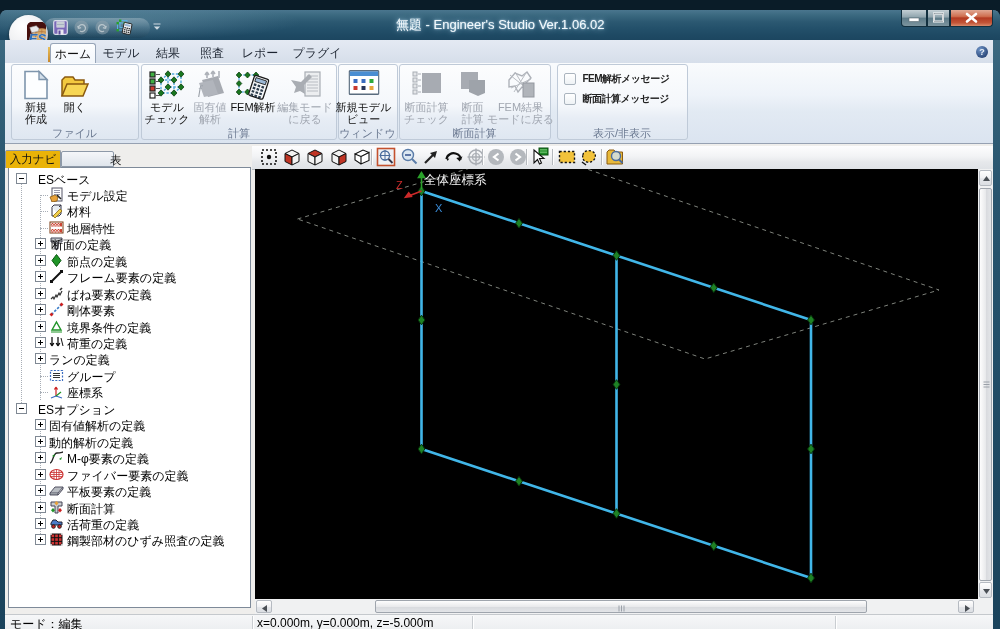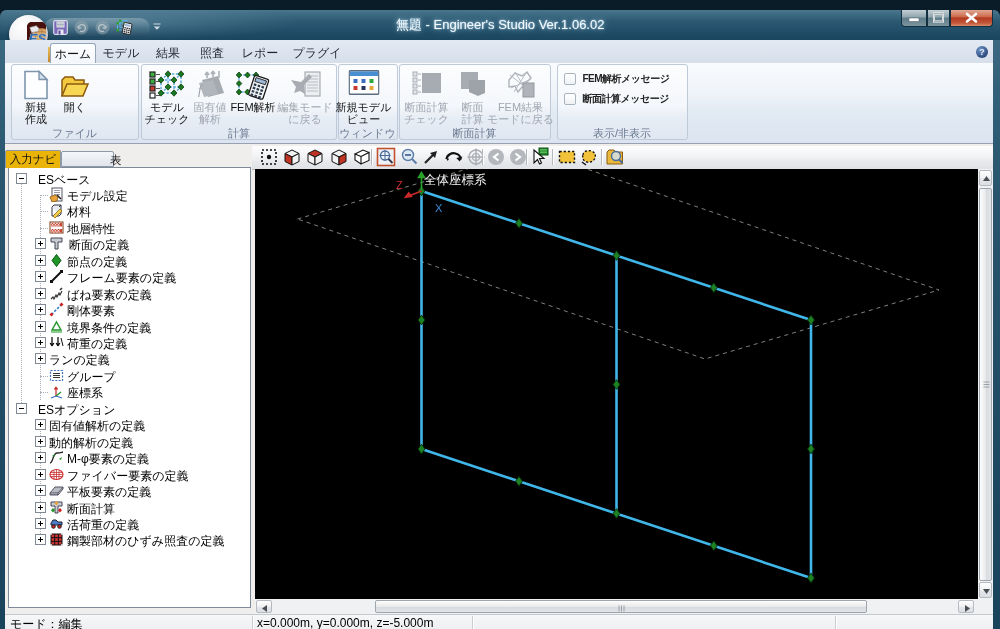--- a/index.html
+++ b/index.html
@@ -361,21 +361,21 @@
             <rect x="2" y="9" width="11" height="3.5" fill="#cc4433"></rect>
             <path d="M2,3 l3,3.5 M5,3 l3,3.5 M8,3 l3,3.5 M5,3 l-3,3.5 M8,3 l-3,3.5 M11,3 l-3,3.5 M2,9 l3,3.5 M5,9 l3,3.5 M8,9 l3,3.5 M5,9 l-3,3.5 M8,9 l-3,3.5 M11,9 l-3,3.5" stroke="#fff" stroke-width=".7"></path>
           </svg>
           <span class="txt" style="left:58px;">地層特性</span>
         </div>
       <div class="trow" style="top:68.3px;">
           <span class="exp plus" style="left:26px;"></span>
           <svg class="ticon" style="left:40px;" viewBox="0 0 15 15">
             <path d="M2,2 h11 v4 h-4 v7 h-3 v-7 h-4 z" fill="#c9cdd2" stroke="#445" stroke-width="1"></path>
           </svg>
-          <span class="txt" style="left:60px;text-align:right;">断面の定義</span>
+          <span class="txt" style="left:42px;text-align:right;">断面の定義</span>
         </div>
       <div class="trow" style="top:84.7px;">
           <span class="exp plus" style="left:26px;"></span>
           <svg class="ticon" style="left:40px;" viewBox="0 0 15 15">
             <path d="M7.5,1.5 l4.5,6 -4.5,6 -4.5,-6 z" fill="#1f9427" stroke="#0a5a10"></path>
           </svg>
           <span class="txt" style="left:58px;">節点の定義</span>
         </div>
       <div class="trow" style="top:101.2px;">
           <span class="exp plus" style="left:26px;"></span>

